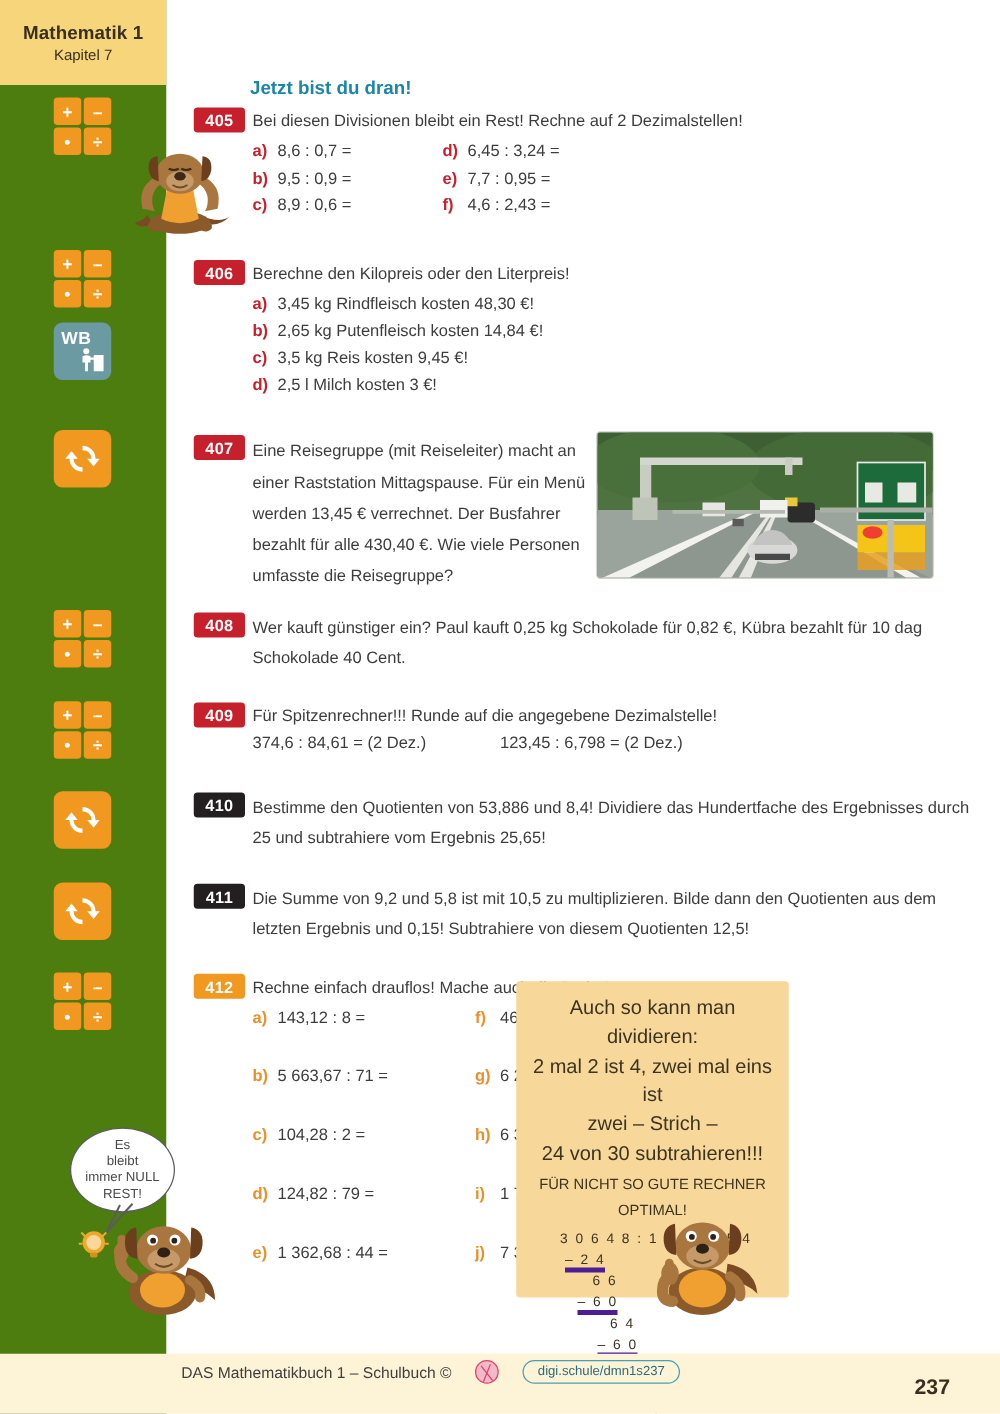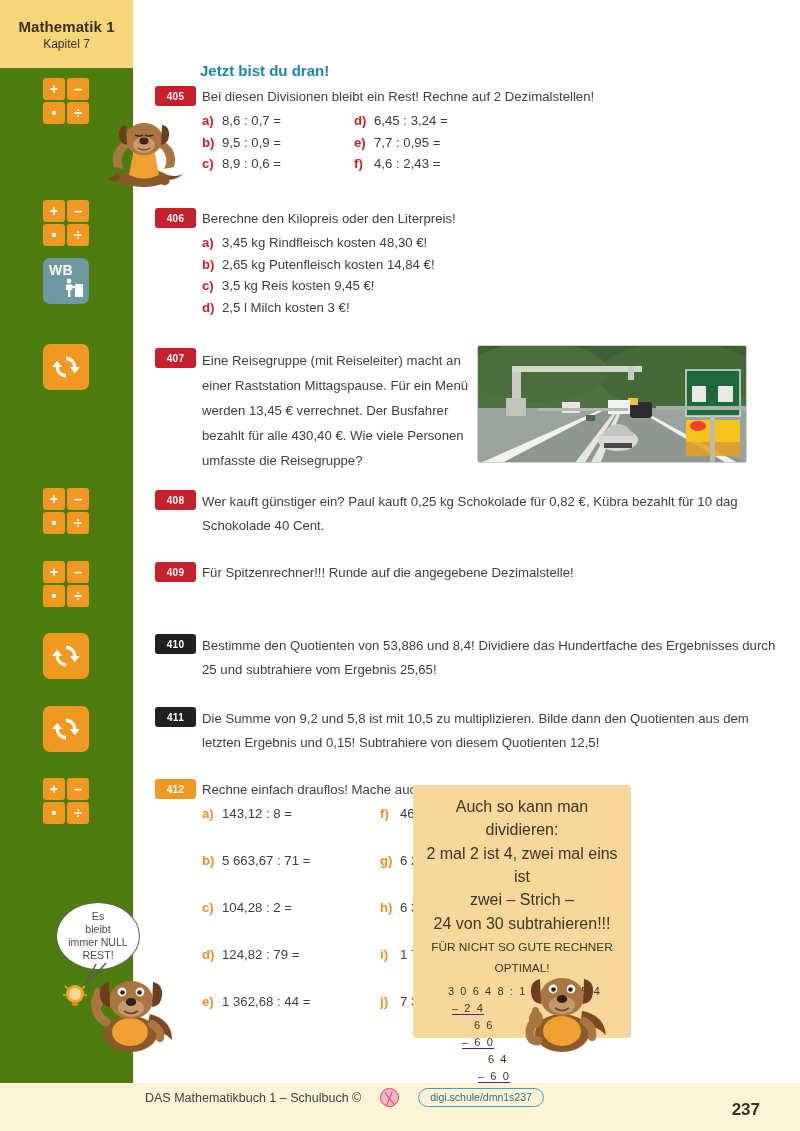--- a/index.html
+++ b/index.html
@@ -79,21 +79,21 @@
   .headline {
     position: absolute; left: 67px; top: 62px;
     font-size: 15px; font-weight: bold; color: #1b86a8;
   }
 
   .ex { position: absolute; left: 22px; }
   .badge {
     position: absolute; left: 0; top: 0;
     width: 41px; height: 20px; border-radius: 3px;
     display: flex; align-items: center; justify-content: center;
-    color: #fff; font-size: 10px; font-weight: bold; letter-spacing: .3px;
+    color: #fff; font-size: 13px; font-weight: bold; letter-spacing: .3px;
   }
   .badge.red   { background: #c6202c; }
   .badge.dark  { background: #231f20; }
   .badge.orange{ background: #f0981f; }
 
   .ex-body { position: absolute; left: 47px; top: 0; }
   .prompt { font-size: 13.2px; color: #3d3d3d; line-height: 1.62; }
 
   .sub-list { margin-top: 3px; }
   .sub-row { display: flex; font-size: 13.2px; color: #3d3d3d; line-height: 1.62; }
@@ -126,21 +126,21 @@
     padding: 10px 12px 8px; text-align: center;
   }
   .tip-line { font-size: 16px; color: #3d3420; line-height: 1.46; }
   .tip-caps { font-size: 11.8px; color: #3d3420; line-height: 1.4; margin-top: 4px; }
   .division {
     margin: 9px auto 0; width: 148px;
     font-family: "Liberation Sans", sans-serif;
     font-size: 11px; color: #3d3420; text-align: left; letter-spacing: 1.6px;
   }
   .division .d-row { height: 17px; white-space: pre; position: relative; }
-  .division .rule { border-bottom: 1px solid #4c1d95; display: inline-block; }
+  .division .rule { border-bottom: 4px solid #4c1d95; display: inline-block; }
 
   
   .bubble {
     position: absolute; left: 56px; top: 902px; width: 84px; height: 68px;
     background: #fff; border: 1.6px solid #5c5c5c; border-radius: 50% / 50%;
     display: flex; flex-direction: column; align-items: center; justify-content: center;
     font-size: 10.6px; color: #4a4a4a; line-height: 1.24; text-align: center;
   }
   .bubble-tail { position: absolute; left: 82px; top: 962px; }
 
@@ -325,20 +325,24 @@
       <div class="badge red">408</div>
       <div class="ex-body" style="width:560px;">
         <div class="prompt" style="line-height:1.85;">Wer kauft günstiger ein? Paul kauft 0,25 kg Schokolade für 0,82 €, Kübra bezahlt für 10 dag Schokolade 40 Cent.</div>
       </div>
     </div>
 
     <div class="ex" style="top:562px; width:610px;">
       <div class="badge red">409</div>
       <div class="ex-body" style="width:560px;">
         <div class="prompt">Für Spitzenrechner!!! Runde auf die angegebene Dezimalstelle!</div>
+        <div class="eqline">
+          <span>374,6 : 84,61 = (2 Dez.)</span>
+          <span>123,45 : 6,798 = (2 Dez.)</span>
+        </div>
       </div>
     </div>
 
     <div class="ex" style="top:634px; width:620px;">
       <div class="badge dark">410</div>
       <div class="ex-body" style="width:575px;">
         <div class="prompt" style="line-height:1.85;">Bestimme den Quotienten von 53,886 und 8,4! Dividiere das Hundertfache des Ergebnisses durch 25 und subtrahiere vom Ergebnis 25,65!</div>
       </div>
     </div>
 

